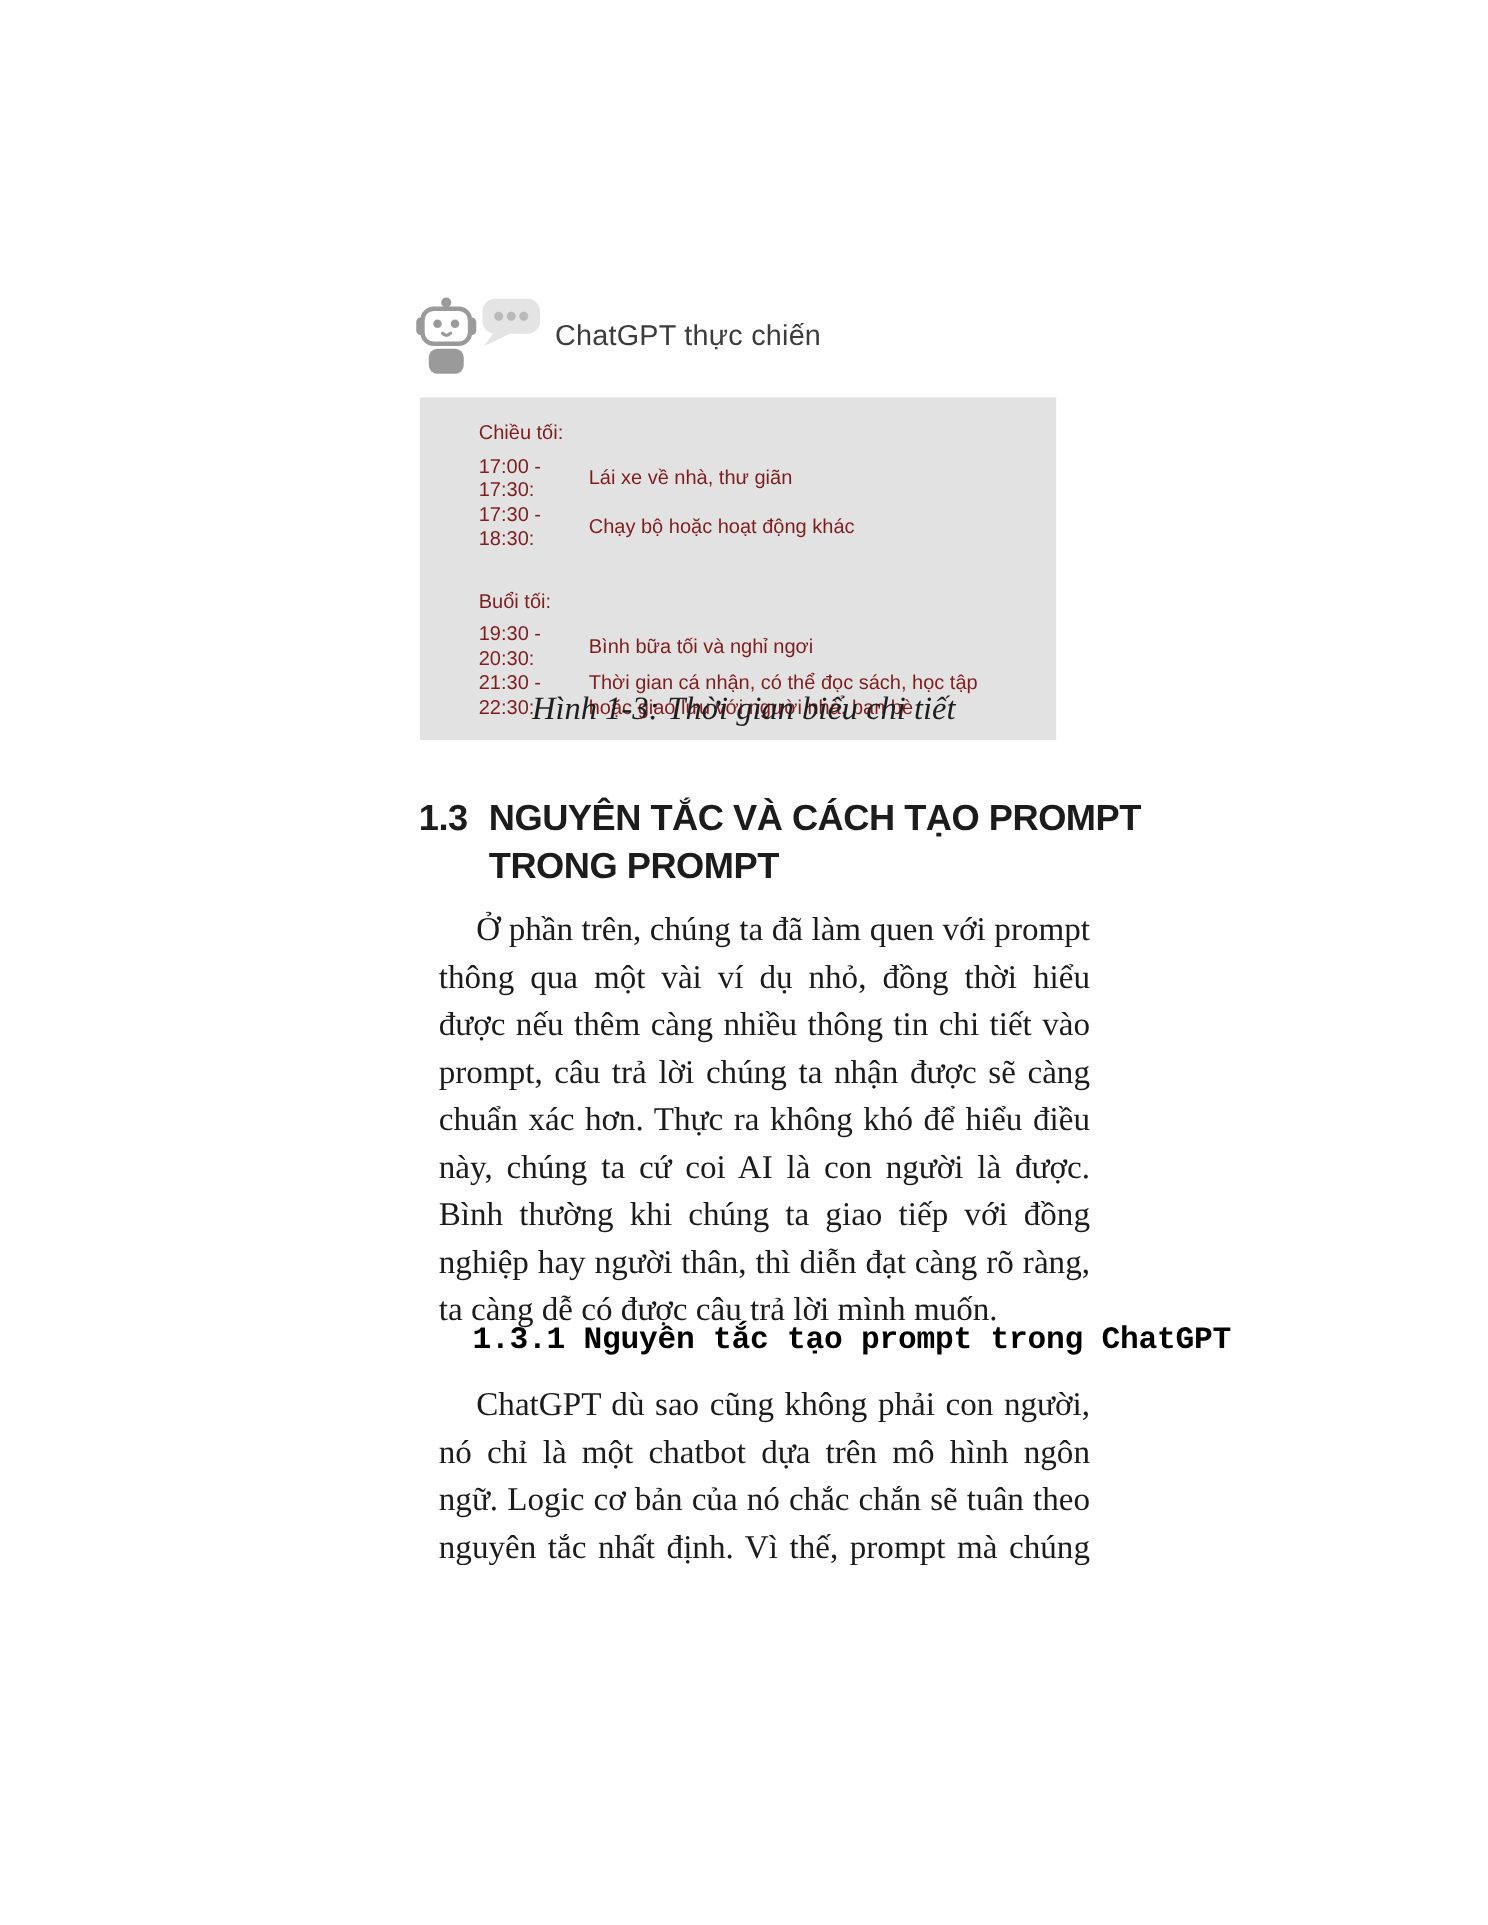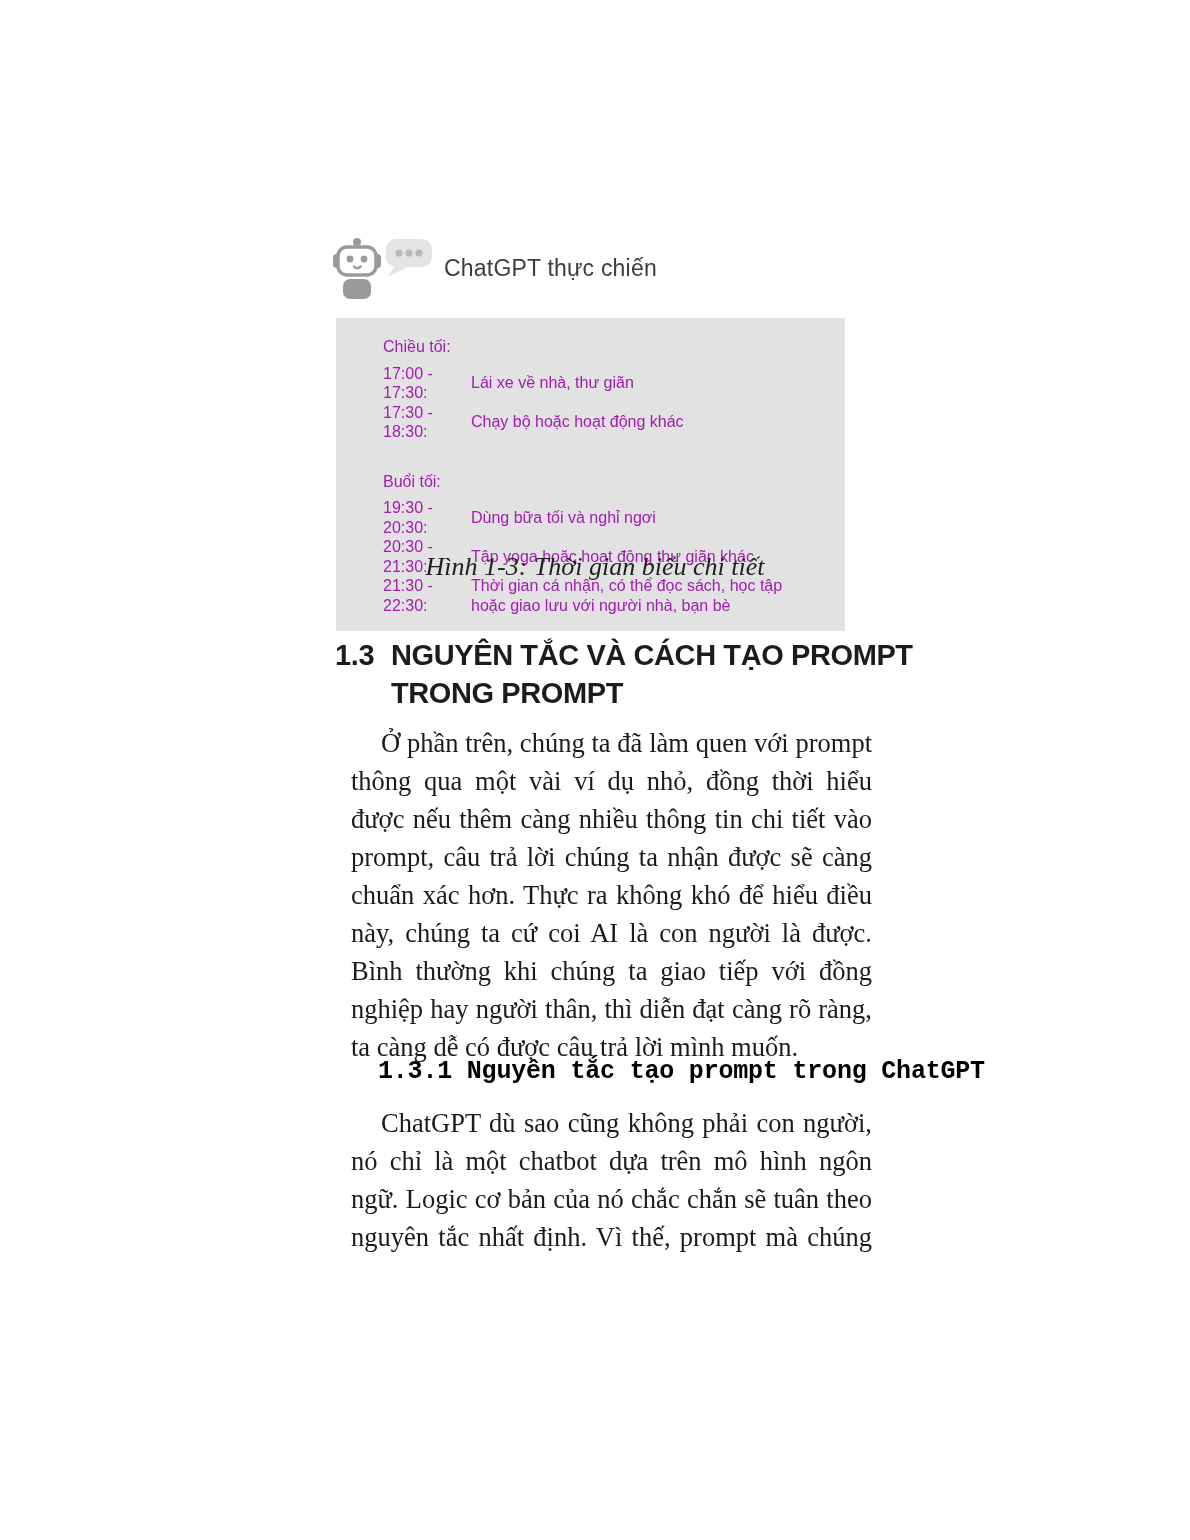--- a/index.html
+++ b/index.html
@@ -34,21 +34,21 @@
     position: absolute;
     left: 336px;
     top: 318px;
     width: 509px;
     box-sizing: border-box;
     background: #e2e2e2;
     padding: 13px 28px 16px 47px;
     font-family: "Liberation Sans", sans-serif;
     font-size: 16px;
     line-height: 19.5px;
-    color: #a21caf;
+    color: #7f1d1d;
   }
   .sched-label { margin: 6px 0 7px 0; }
   .sched-label.second { margin-top: 30px; }
   .sched-row { display: flex; align-items: center; }
   .sched-time { flex: none; width: 88px; }
   .sched-act { flex: 1; }
 
   
   .figure-caption {
     position: absolute;
@@ -156,25 +156,21 @@
     </div>
     <div class="sched-row">
       <span class="sched-time">17:30 - 18:30:</span>
       <span class="sched-act">Chạy bộ hoặc hoạt động khác</span>
     </div>
 
     <div class="sched-label second">Buổi tối:</div>
 
     <div class="sched-row">
       <span class="sched-time">19:30 - 20:30:</span>
-      <span class="sched-act">Dùng bữa tối và nghỉ ngơi</span>
-    </div>
-    <div class="sched-row">
-      <span class="sched-time">20:30 - 21:30:</span>
-      <span class="sched-act">Tập yoga hoặc hoạt động thư giãn khác</span>
+      <span class="sched-act">Bình bữa tối và nghỉ ngơi</span>
     </div>
     <div class="sched-row">
       <span class="sched-time">21:30 - 22:30:</span>
       <span class="sched-act">Thời gian cá nhận, có thể đọc sách, học tập hoặc giao lưu với người nhà, bạn bè</span>
     </div>
   </section>
 
   <div class="figure-caption">Hình 1-3: Thời gian biểu chi tiết</div>
 
   <h2 class="section-heading">

